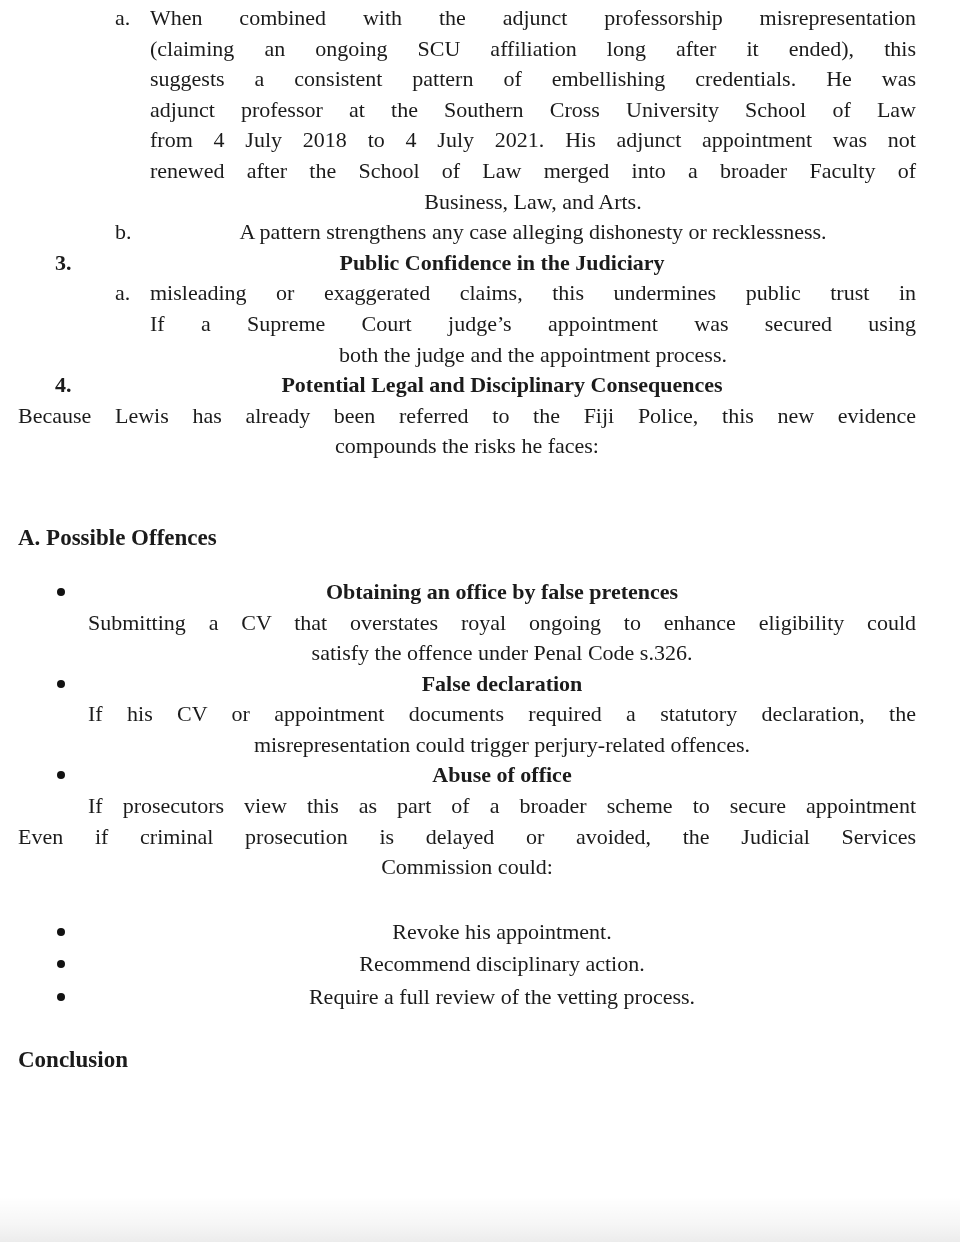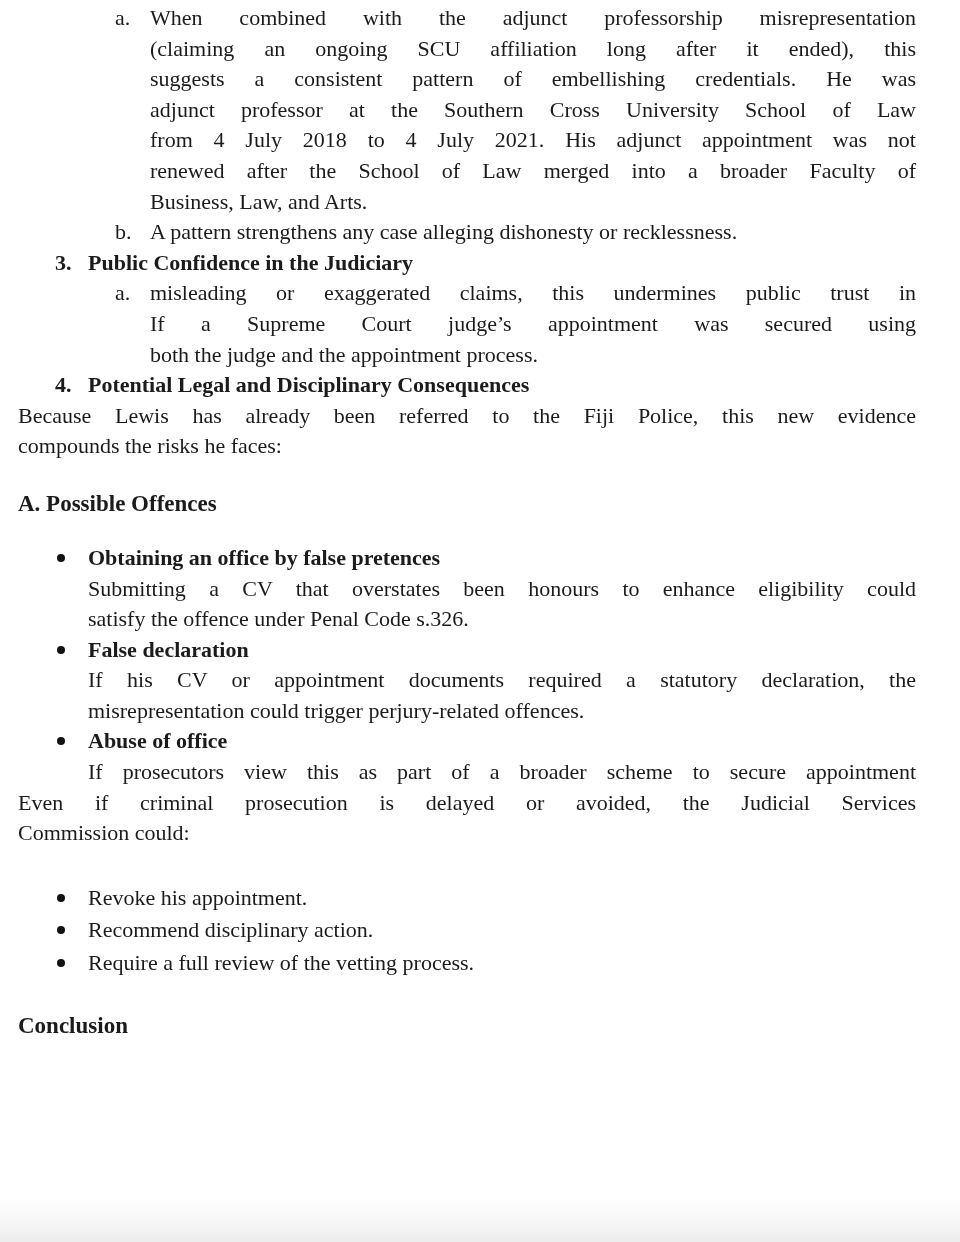--- a/index.html
+++ b/index.html
@@ -14,21 +14,21 @@
     font-family: "Liberation Serif", "DejaVu Serif", serif;
     overflow: hidden;
     position: relative;
   }
   #doc {
     padding: 3px 44px 0 18px;
   }
   .line {
     font-size: 22px;
     line-height: 30.6px;
-    text-align: left;
+    text-align: center;
   }
   .j {
     text-align: justify;
     text-align-last: justify;
   }
   
   .letter-item {
     display: flex;
     margin-left: 97px;
   }
@@ -73,21 +73,21 @@
     border-radius: 50%;
     background: #121212;
     margin-top: 11px;
   }
   .bullet-item .body, .simple-bullet .body { flex: 1; min-width: 0; }
   .bullet-title { font-weight: bold; }
   .simple-bullet .line { line-height: 32.5px; }
   .simple-bullet .dot { margin-top: 12px; }
   
   .number-item + .paragraph { }
-  .paragraph + .heading { margin-top: 26px; }
+  .paragraph + .heading { margin-top: 60px; }
   .heading + .bullet-item { margin-top: 23px; }
   .bullet-item + .heading { margin-top: 41px; }
   .heading + .paragraph { margin-top: 24px; }
   .paragraph + .simple-bullet { margin-top: 33px; }
   .simple-bullet + .heading { margin-top: 31px; }
   
   #bottom-shade {
     position: absolute;
     left: 0;
     bottom: 0;
@@ -143,21 +143,21 @@
       <div class="line j">Because Lewis has already been referred to the Fiji Police, this new evidence</div>
       <div class="line">compounds the risks he faces:</div>
     </div>
     <div class="heading">A. Possible Offences</div>
     <div class="bullet-item">
       <div class="dotcol">
         <div class="dot"></div>
       </div>
       <div class="body">
         <div class="line bullet-title">Obtaining an office by false pretences</div>
-        <div class="line j">Submitting a CV that overstates been honours to enhance eligibility could</div>
+        <div class="line j">Submitting a CV that overstates royal ongoing to enhance eligibility could</div>
         <div class="line">satisfy the offence under Penal Code s.326.</div>
       </div>
     </div>
     <div class="bullet-item">
       <div class="dotcol">
         <div class="dot"></div>
       </div>
       <div class="body">
         <div class="line bullet-title">False declaration</div>
         <div class="line j">If his CV or appointment documents required a statutory declaration, the</div>

